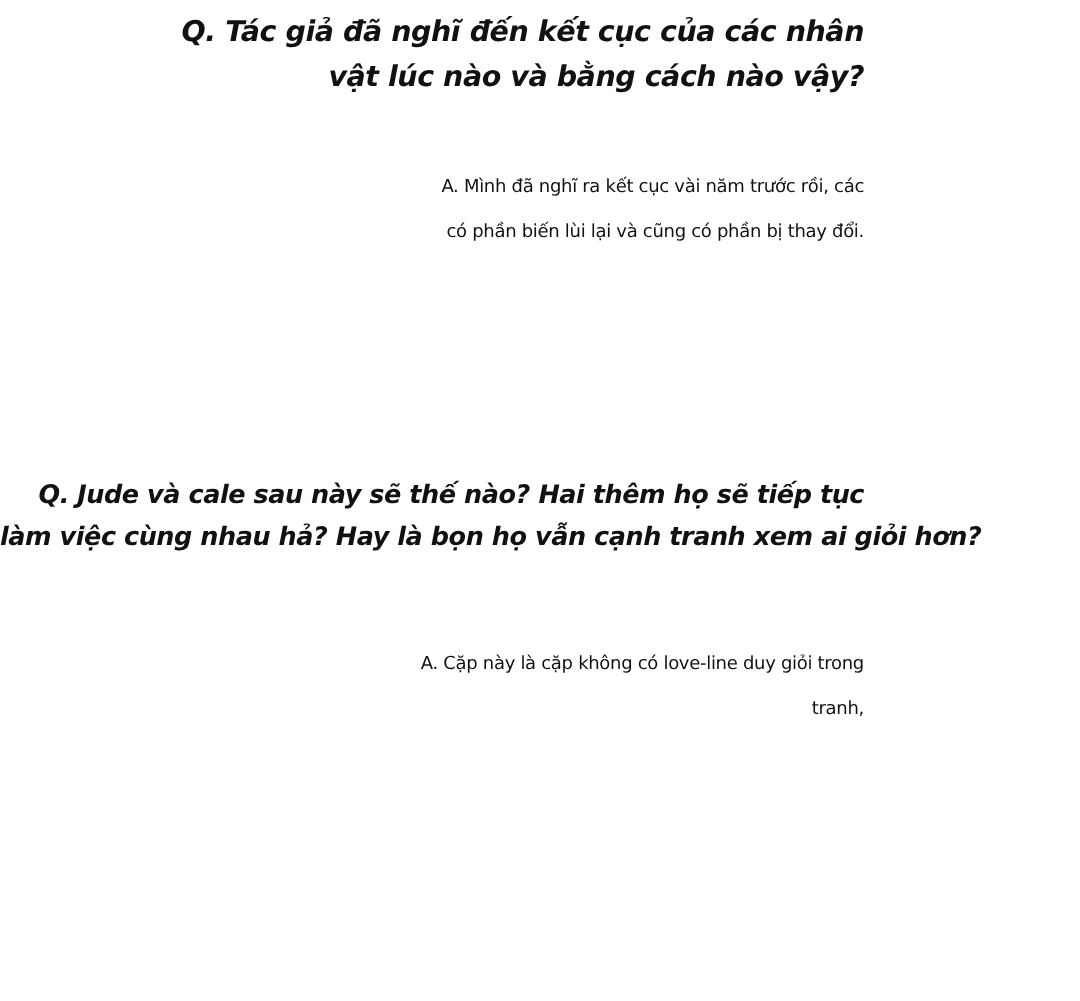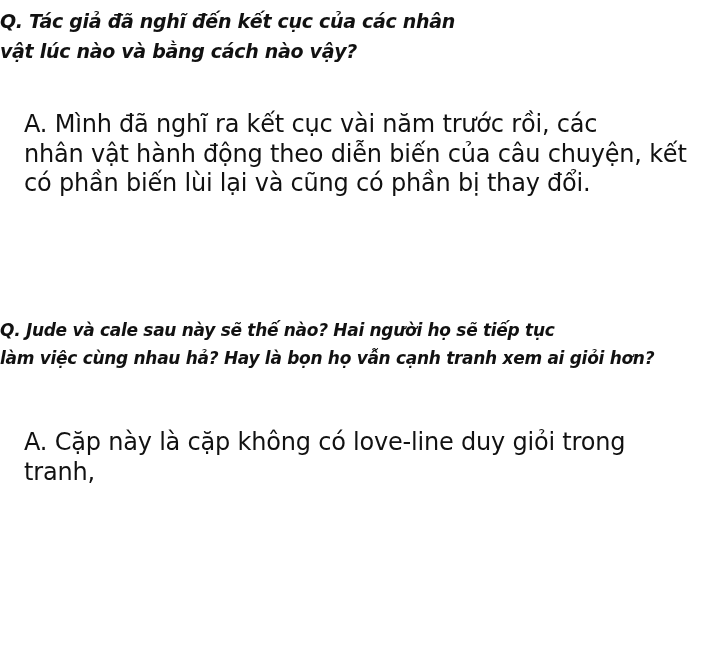--- a/index.html
+++ b/index.html
@@ -12,66 +12,64 @@
       height: 667px;
       position: relative;
       overflow: hidden;
       font-family: "DejaVu Sans", sans-serif;
       color: #111111;
     }
     .block {
       position: absolute;
       left: 0;
       width: 576px;
-      text-align: left;
+      text-align: right;
     }
     .line {
       display: block;
       white-space: nowrap;
     }
     .q {
       font-style: italic;
       font-weight: bold;
       font-size: 19px;
       line-height: 30px;
       letter-spacing: -0.3px;
     }
     .q2 {
       font-style: italic;
       font-weight: bold;
       font-size: 17px;
       line-height: 28px;
       letter-spacing: -0.3px;
     }
     .a {
-      font-size: 24px;
+      font-size: 12px;
       line-height: 29.5px;
       letter-spacing: -0.2px;
-      margin-left: 24px;
     }
     #q1 { top: 6px; }
     #a1 { top: 110px; }
     #q2 { top: 316px; }
     #a2 { top: 428px; }
   </style>
 </head>
 <body>
 
 <div class="block q" id="q1">
   <span class="line">Q. Tác giả đã nghĩ đến kết cục của các nhân</span>
   <span class="line">vật lúc nào và bằng cách nào vậy?</span>
 </div>
 
 <div class="block a" id="a1">
   <span class="line">A. Mình đã nghĩ ra kết cục vài năm trước rồi, các</span>
-  <span class="line">nhân vật hành động theo diễn biến của câu chuyện, kết</span>
   <span class="line">có phần biến lùi lại và cũng có phần bị thay đổi.</span>
 </div>
 
 <div class="block q2" id="q2">
-  <span class="line">Q. Jude và cale sau này sẽ thế nào? Hai người họ sẽ tiếp tục</span>
+  <span class="line">Q. Jude và cale sau này sẽ thế nào? Hai thêm họ sẽ tiếp tục</span>
   <span class="line">làm việc cùng nhau hả? Hay là bọn họ vẫn cạnh tranh xem ai giỏi hơn?</span>
 </div>
 
 <div class="block a" id="a2">
   <span class="line">A. Cặp này là cặp không có love-line duy giỏi trong</span>
   <span class="line">tranh,</span>
 </div>
 
 </body></html>

